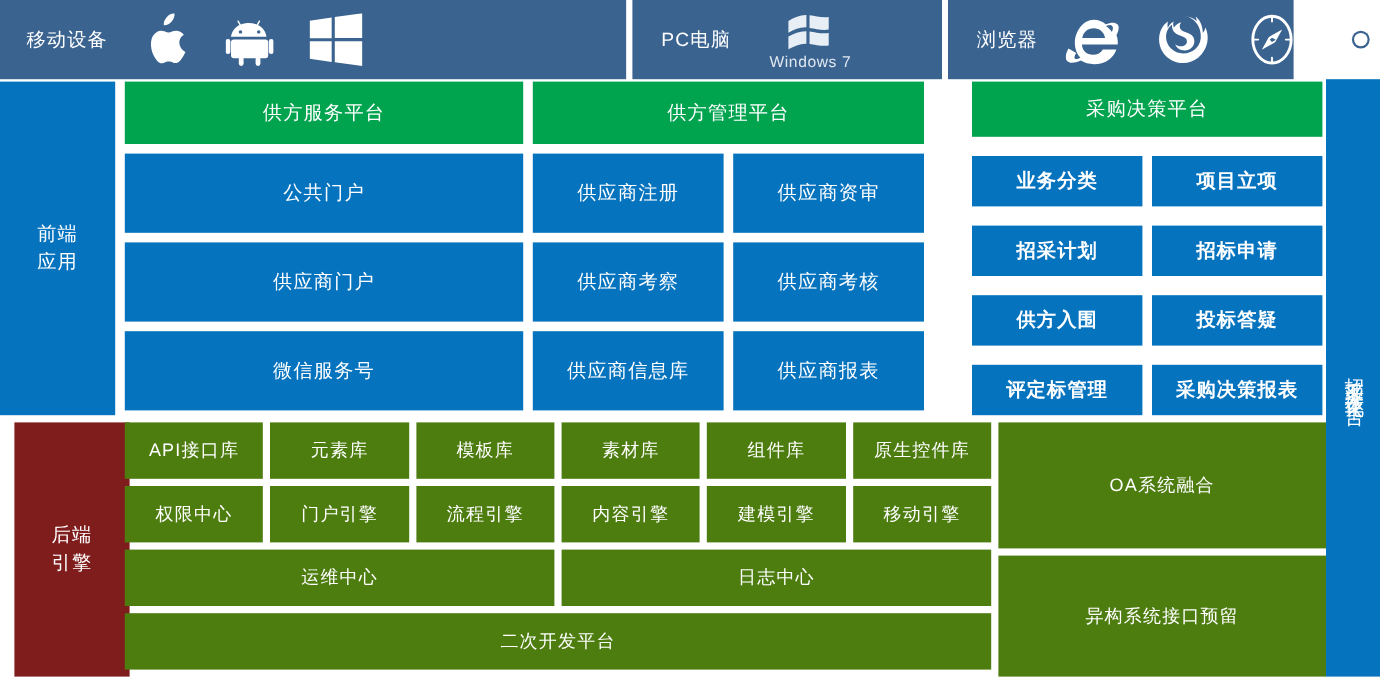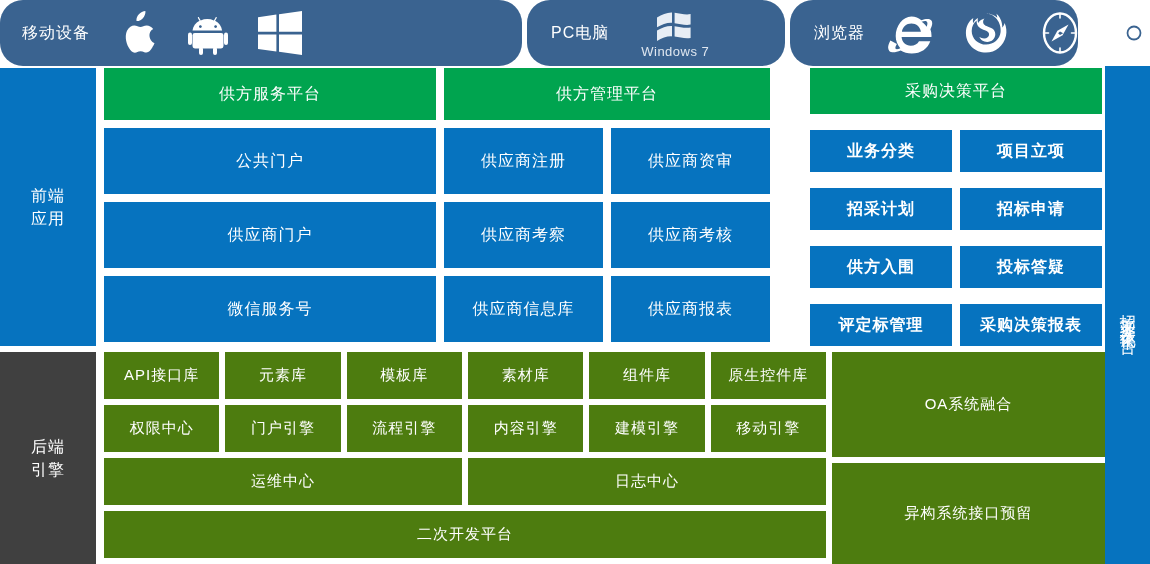--- a/index.html
+++ b/index.html
@@ -26,21 +26,20 @@
     left: 0; top: 0;
     width: 1150px; height: 66px;
     display: flex;
     background: #ffffff;
   }
   .device-group {
     background: #3a6390;
     display: flex;
     align-items: center;
     height: 66px;
-    border-radius: 23px;
   }
   .dg-mobile  { width: 522px; }
   .dg-spacer  { width: 5px;  background: #ffffff; }
   .dg-pc      { width: 258px; }
   .dg-spacer2 { width: 5px;  background: #ffffff; }
   .dg-browser { width: 288px; }
 
   .device-label {
     color: #ffffff;
     font-size: 16px;
@@ -169,23 +168,23 @@
   .col-c { gap: 16px; padding-left: 32px; }
 
   
   .backend {
     position: absolute;
     left: 0; top: 286px;
     width: 1105px; height: 212px;
   }
   .be-label {
     position: absolute;
-    left: 0; top: 0;
+    left: 12px; top: 0;
     width: 96px; height: 212px;
-    background: #404040;
+    background: #7f1d1d;
     color: #ffffff;
     display: flex;
     align-items: center;
     justify-content: center;
     text-align: center;
     font-size: 16px;
     line-height: 1.45;
     letter-spacing: 1px;
   }
 

